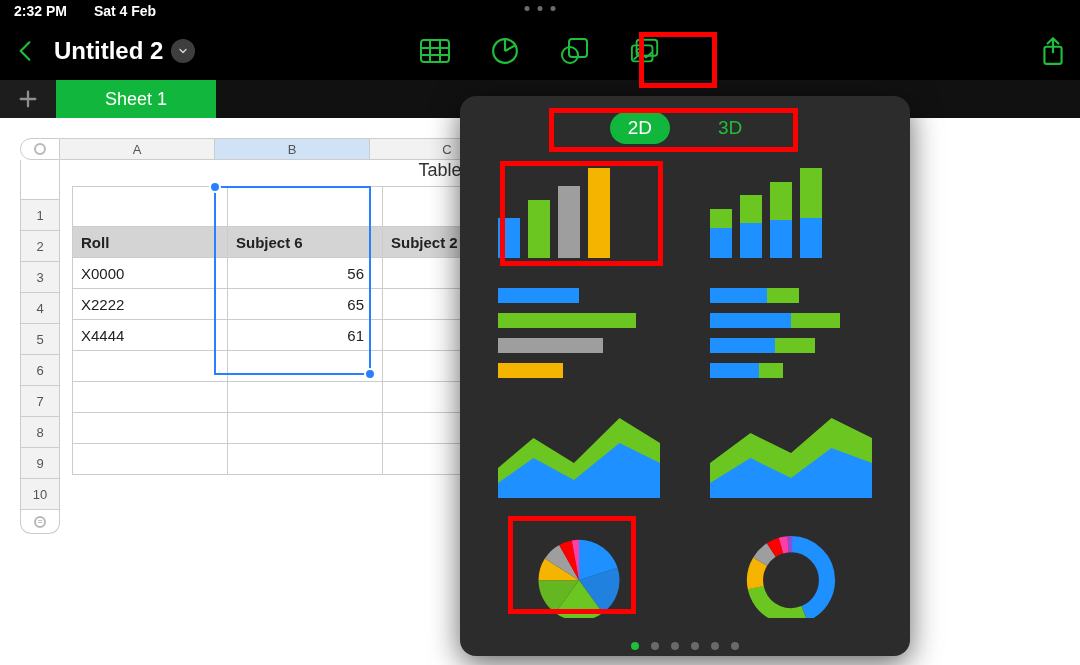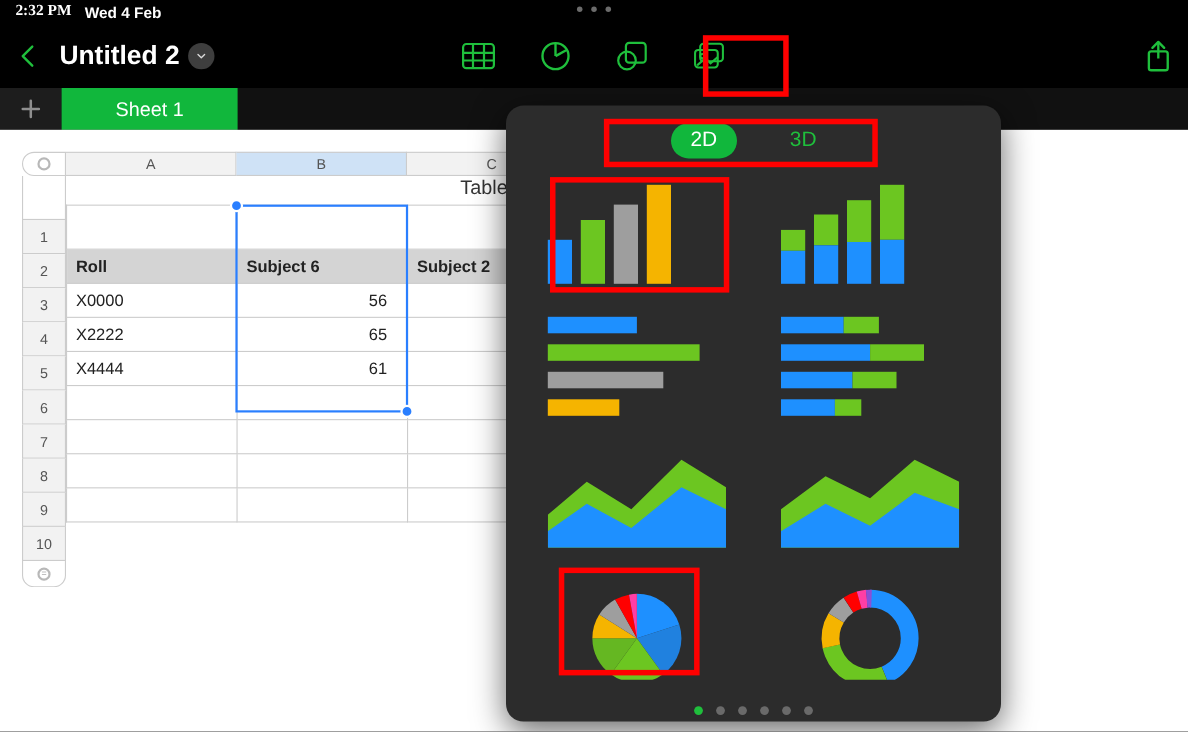--- a/index.html
+++ b/index.html
@@ -15,21 +15,21 @@
   }
   
   .status-bar {
     height: 22px;
     padding: 0 14px;
     display: flex;
     align-items: center;
     font-size: 14px;
     font-weight: 600;
   }
-  .status-time { margin-right: 12px; font-family: Liberation Serif, serif; }
+  .status-time { margin-right: 27px; }
   .status-center {
     position: absolute;
     left: 50%;
     top: 6px;
     transform: translateX(-50%);
     display: flex;
     gap: 8px;
   }
   .status-center .dot { width:5px; height:5px; border-radius:50%; background:#6c6c6c; }
 
@@ -152,20 +152,21 @@
     position:absolute;
     top: 42px;
     left: 60px;
     width: 775px;
     text-align: center;
     font-size:18px;
     color:#333;
   }
   table.sheet {
     border-collapse: collapse;
+    margin-left: 12px;
   }
   table.sheet td, table.sheet th {
     border:1px solid #ccc;
     height:31px;
     font-size:15px;
     color:#222;
     padding:0 8px;
   }
   table.sheet th {
     background:#d4d4d4;
@@ -244,21 +245,21 @@
     border:5px solid #ff0000;
     pointer-events:none;
   }
 
 </style>
 </head>
 <body>
 
 <div class="status-bar">
   <span class="status-time">2:32 PM</span>
-  <span>Wed 4 Feb</span>
+  <span>Sat 4 Feb</span>
   <div class="status-center">
     <div class="dot"></div>
       <div class="dot"></div>
       <div class="dot"></div>
   </div>
 </div>
 
 <div class="toolbar">
   <div class="back-chevron">
     <svg viewBox="0 0 24 24" width="26" height="26">

